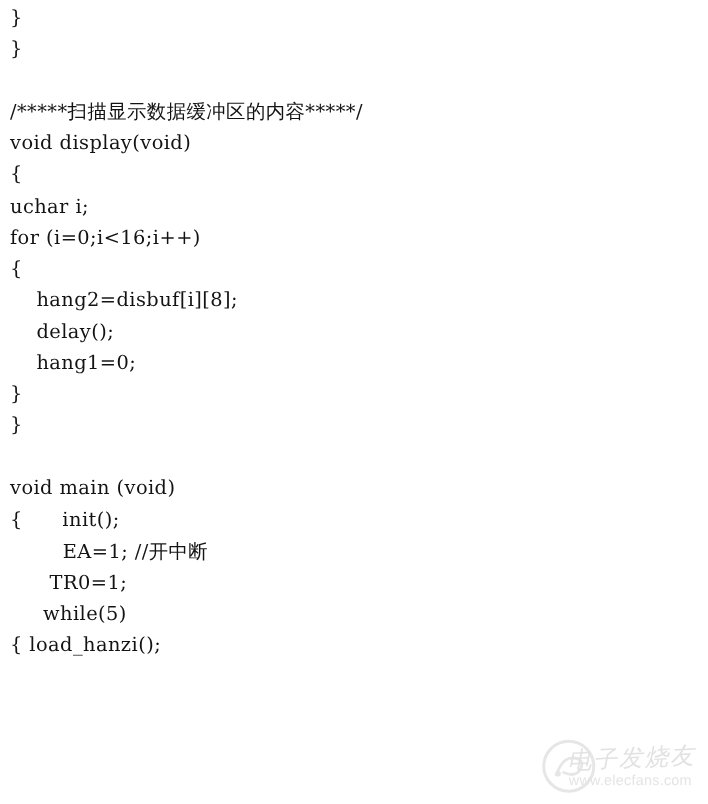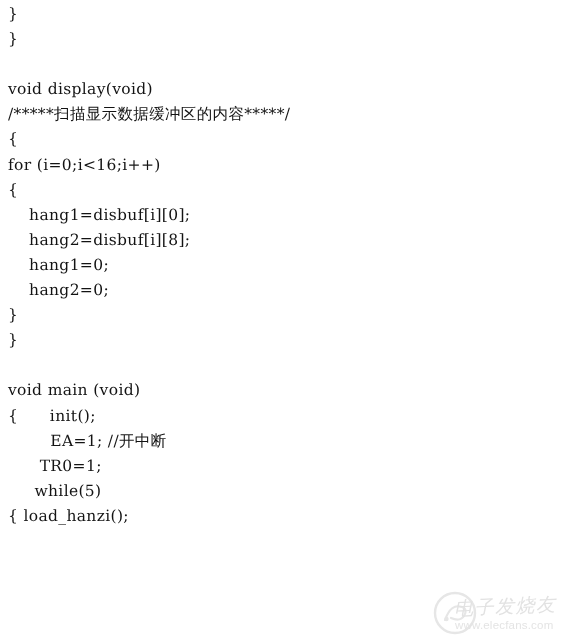--- a/index.html
+++ b/index.html
@@ -89,29 +89,29 @@
 </style>
 </head>
 <body>
 
 <div id="page">
 
   <div id="code-listing">
       <div class="code-line">}</div>
       <div class="code-line">}</div>
       <div class="code-line blank"></div>
+      <div class="code-line">/*****扫描显示数据缓冲区的内容*****/</div>
       <div class="code-line">void display(void)</div>
-      <div class="code-line">/*****扫描显示数据缓冲区的内容*****/</div>
       <div class="code-line">{</div>
+      <div class="code-line">uchar i;</div>
       <div class="code-line">for (i=0;i&lt;16;i++)</div>
       <div class="code-line">{</div>
-      <div class="code-line">    hang1=disbuf[i][0];</div>
       <div class="code-line">    hang2=disbuf[i][8];</div>
+      <div class="code-line">    delay();</div>
       <div class="code-line">    hang1=0;</div>
-      <div class="code-line">    hang2=0;</div>
       <div class="code-line">}</div>
       <div class="code-line">}</div>
       <div class="code-line blank"></div>
       <div class="code-line">void main (void)</div>
       <div class="code-line">{      init();</div>
       <div class="code-line">        EA=1; //开中断</div>
       <div class="code-line">      TR0=1;</div>
       <div class="code-line">     while(5)</div>
       <div class="code-line">{ load_hanzi();</div>
     </div>

